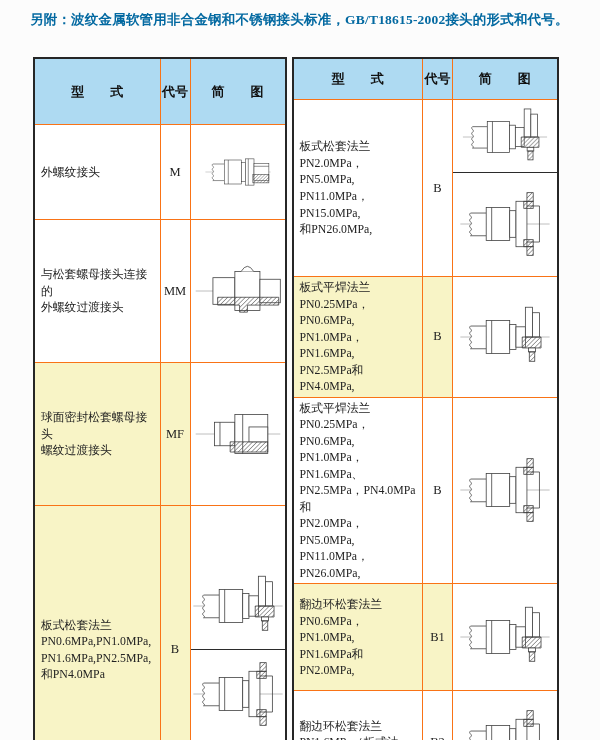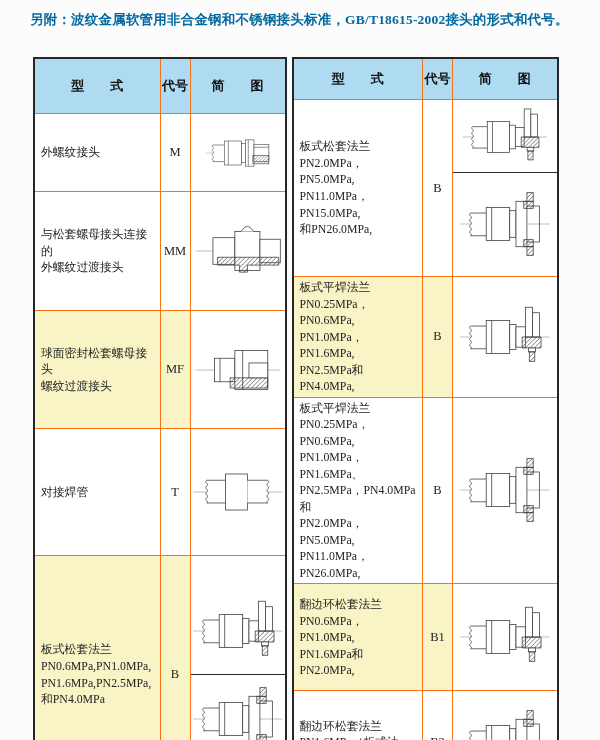--- a/index.html
+++ b/index.html
@@ -154,29 +154,20 @@
     <tr class="lr4">
       <td class="t hl">球面密封松套螺母接头
 螺纹过渡接头</td>
       <td class="c hl">MF</td>
       <td class="d">
         <svg class="dg" viewBox="0 0 120 84">
               <use href="#g-mf"></use>
             </svg>
       </td>
     </tr>
-    <tr class="lr5">
-      <td class="t">对接焊管</td>
-      <td class="c">T</td>
-      <td class="d">
-        <svg class="dg" viewBox="0 0 120 84">
-              <use href="#g-t"></use>
-            </svg>
-      </td>
-    </tr>
     <tr class="lr6">
       <td class="t hl">板式松套法兰
 PN0.6MPa,PN1.0MPa,
 PN1.6MPa,PN2.5MPa,
 和PN4.0MPa</td>
       <td class="c hl">B</td>
       <td class="d">
         <div class="sub b1">
           <svg class="dg" viewBox="0 0 120 84">
                 <use href="#g-base"></use>

